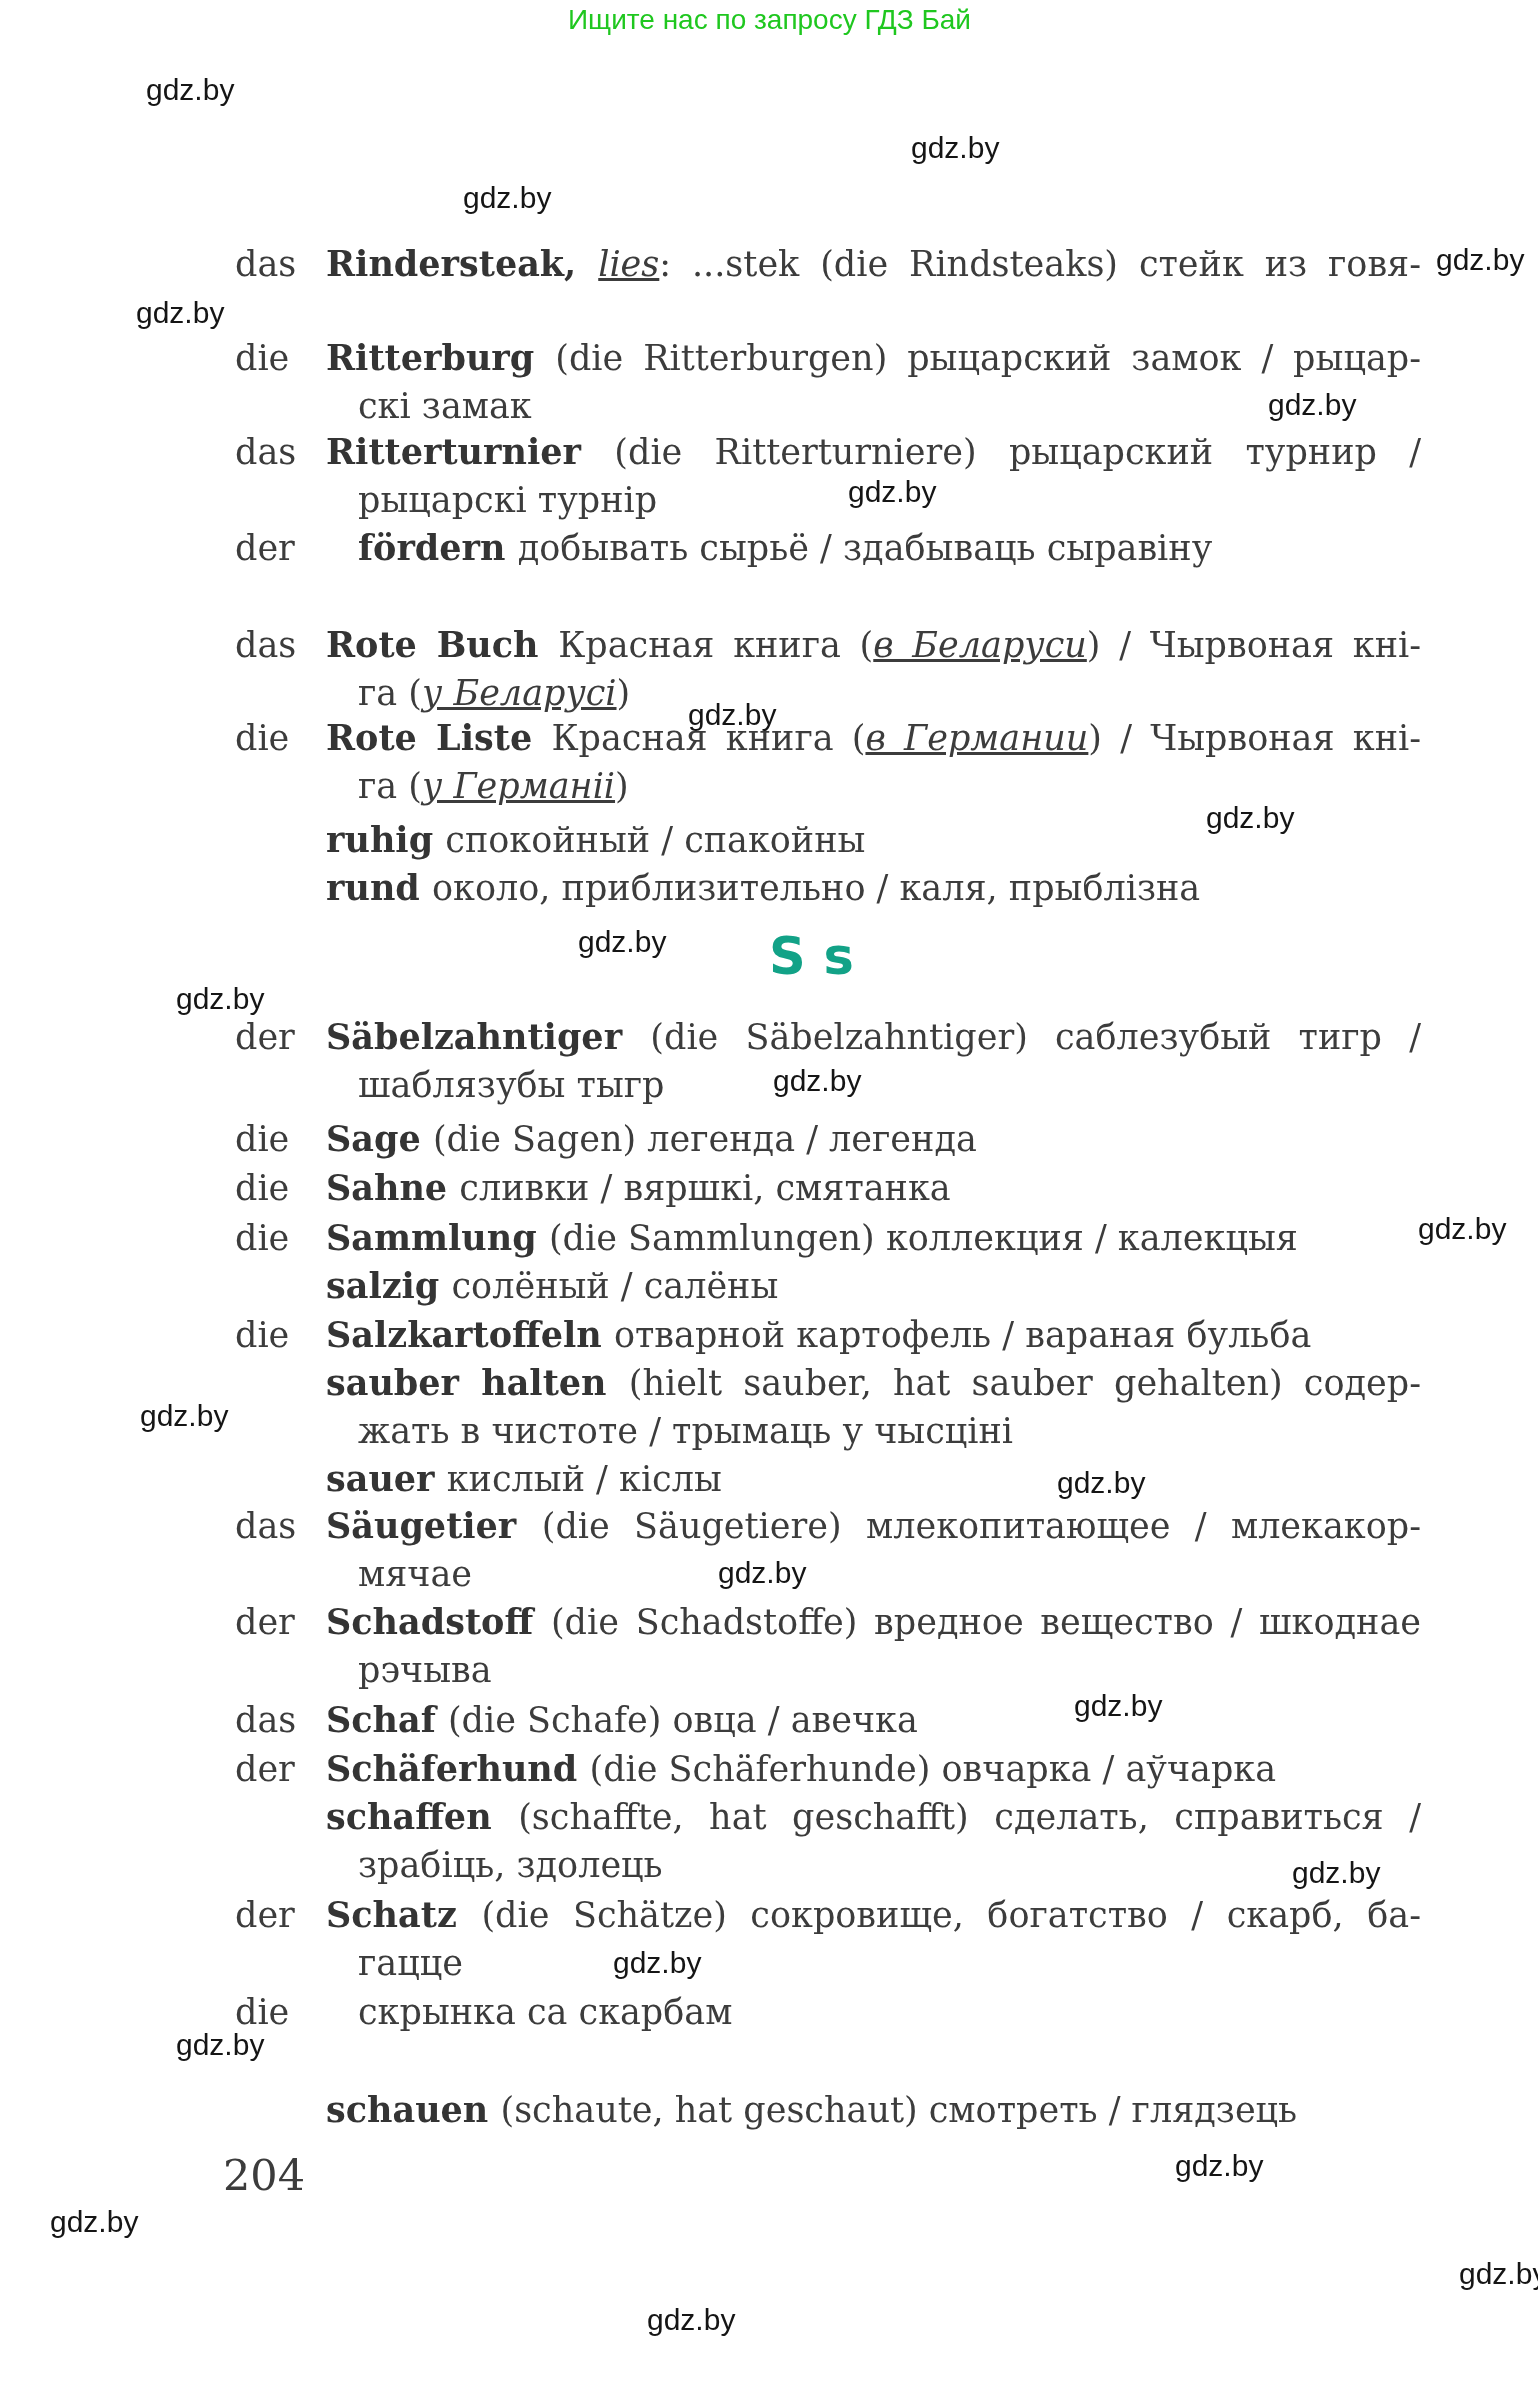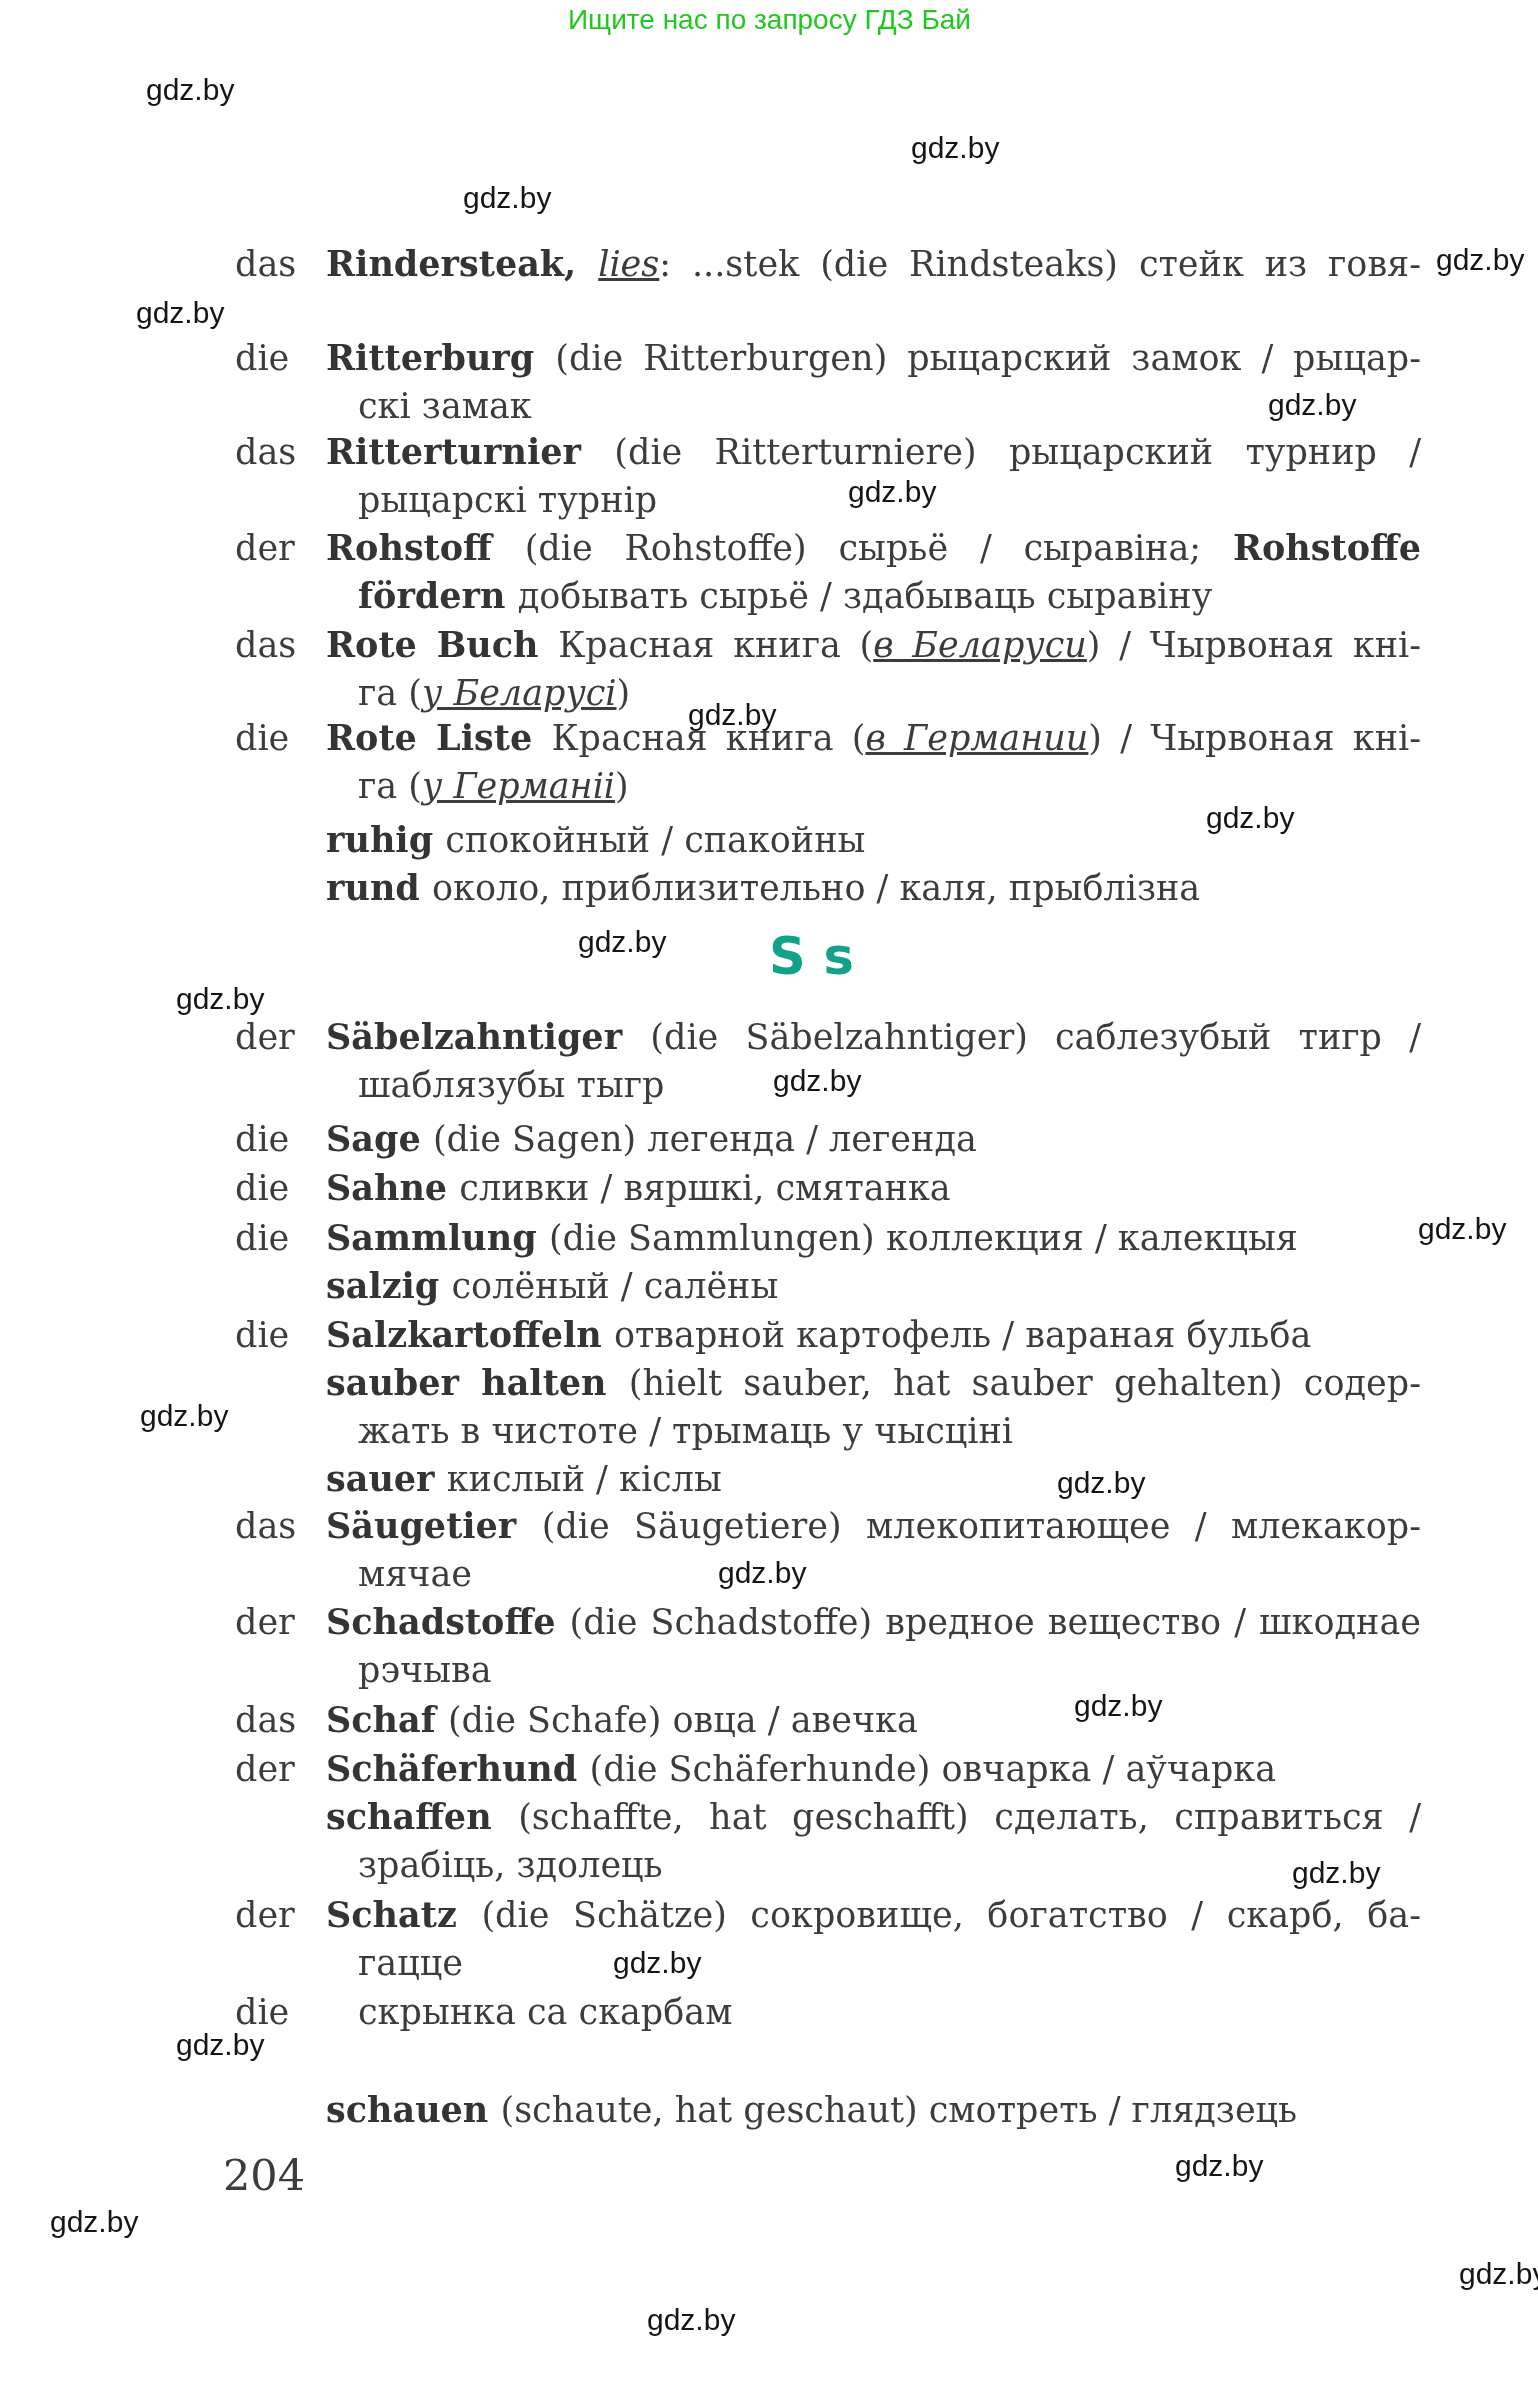--- a/index.html
+++ b/index.html
@@ -79,21 +79,20 @@
       <div class="entry" style="top: 428px;">
         <span class="art">das</span>
         <div class="etext">
           <div class="line just"><span class="seg b">Ritterturnier </span><span class="seg">(die Ritterturniere) рыцарский турнир /</span></div>
           <div class="line cont"><span class="seg">рыцарскі турнір</span></div>
         </div>
       </div>
       <div class="entry" style="top: 524px;">
         <span class="art">der</span>
         <div class="etext">
-          <div class="line just"><span class="seg b">Rohstoff </span><span class="seg">(die Rohstoffe) сырьё / сыравіна; </span><span class="seg b">Rohstoffe</span></div>
           <div class="line cont"><span class="seg b">fördern </span><span class="seg">добывать сырьё / здабываць сыравіну</span></div>
         </div>
       </div>
       <div class="entry" style="top: 621px;">
         <span class="art">das</span>
         <div class="etext">
           <div class="line just"><span class="seg b">Rote Buch </span><span class="seg">Красная книга (</span><span class="seg i">в Беларуси</span><span class="seg">) / Чырвоная кні-</span></div>
           <div class="line cont"><span class="seg">га (</span><span class="seg i">у Беларусі</span><span class="seg">)</span></div>
         </div>
       </div>
@@ -164,21 +163,21 @@
       <div class="entry" style="top: 1502px;">
         <span class="art">das</span>
         <div class="etext">
           <div class="line just"><span class="seg b">Säugetier </span><span class="seg">(die Säugetiere) млекопитающее / млекакор-</span></div>
           <div class="line cont"><span class="seg">мячае</span></div>
         </div>
       </div>
       <div class="entry" style="top: 1598px;">
         <span class="art">der</span>
         <div class="etext">
-          <div class="line just"><span class="seg b">Schadstoffe </span><span class="seg">(die Schadstoffe) вредное вещество / шкоднае</span></div>
+          <div class="line just"><span class="seg b">Schadstoff </span><span class="seg">(die Schadstoffe) вредное вещество / шкоднае</span></div>
           <div class="line cont"><span class="seg">рэчыва</span></div>
         </div>
       </div>
       <div class="entry" style="top: 1696px;">
         <span class="art">das</span>
         <div class="etext">
           <div class="line"><span class="seg b">Schaf </span><span class="seg">(die Schafe) овца / авечка</span></div>
         </div>
       </div>
       <div class="entry" style="top: 1745px;">

